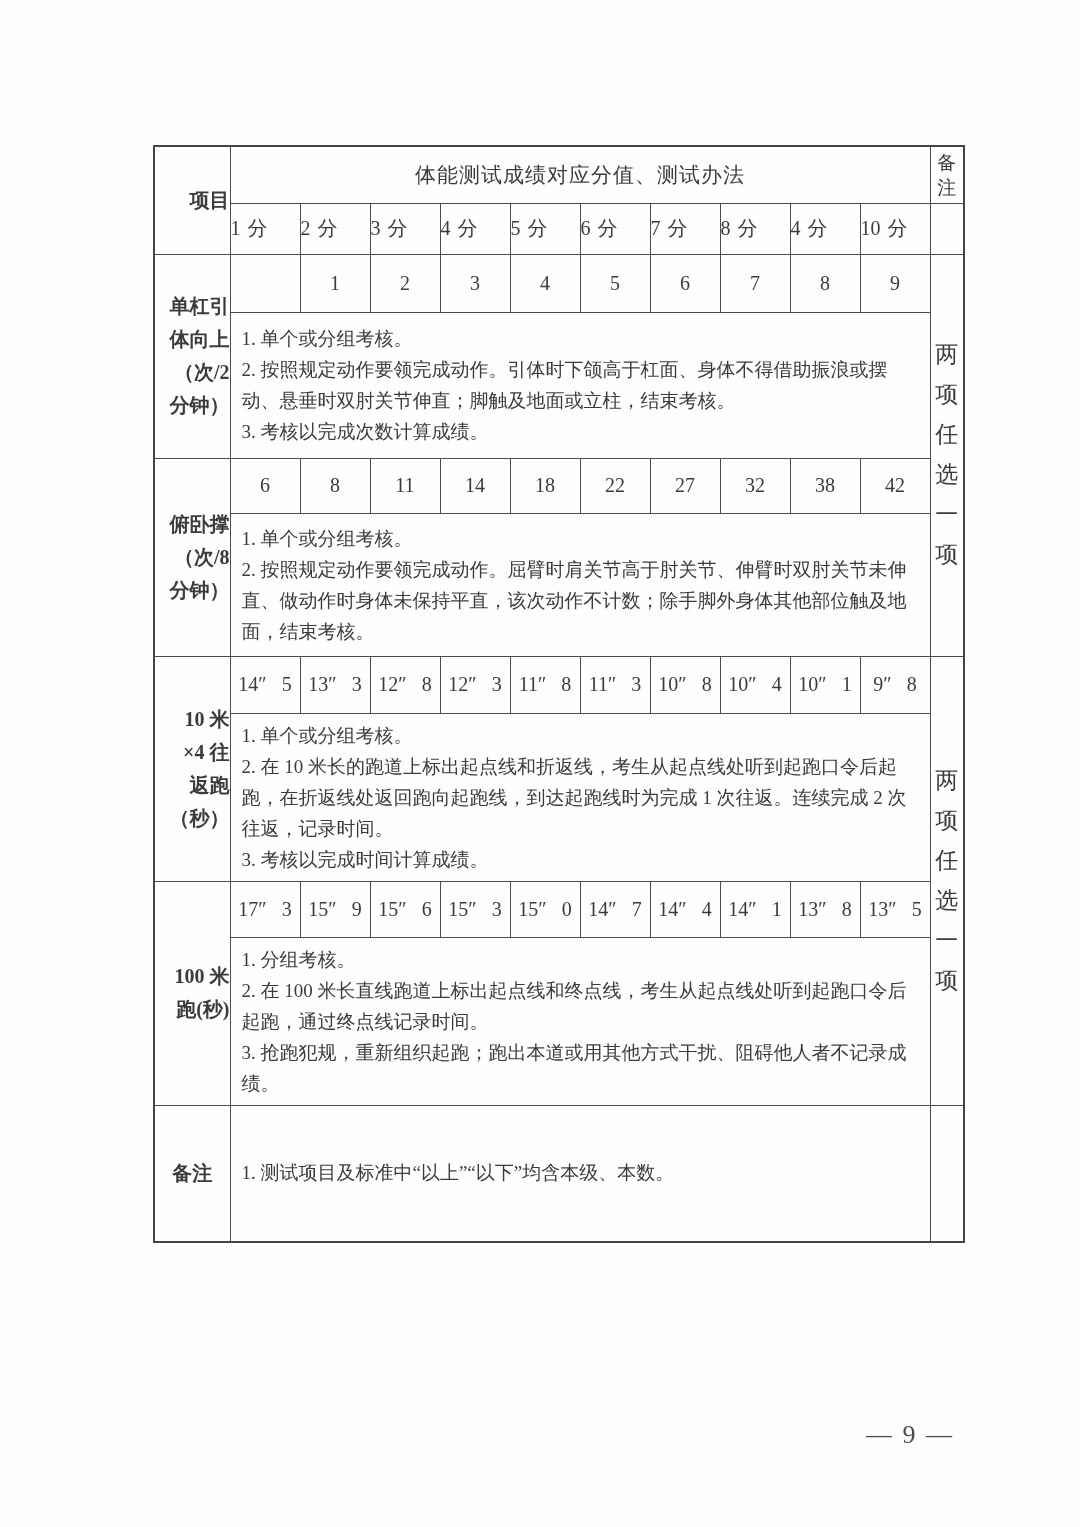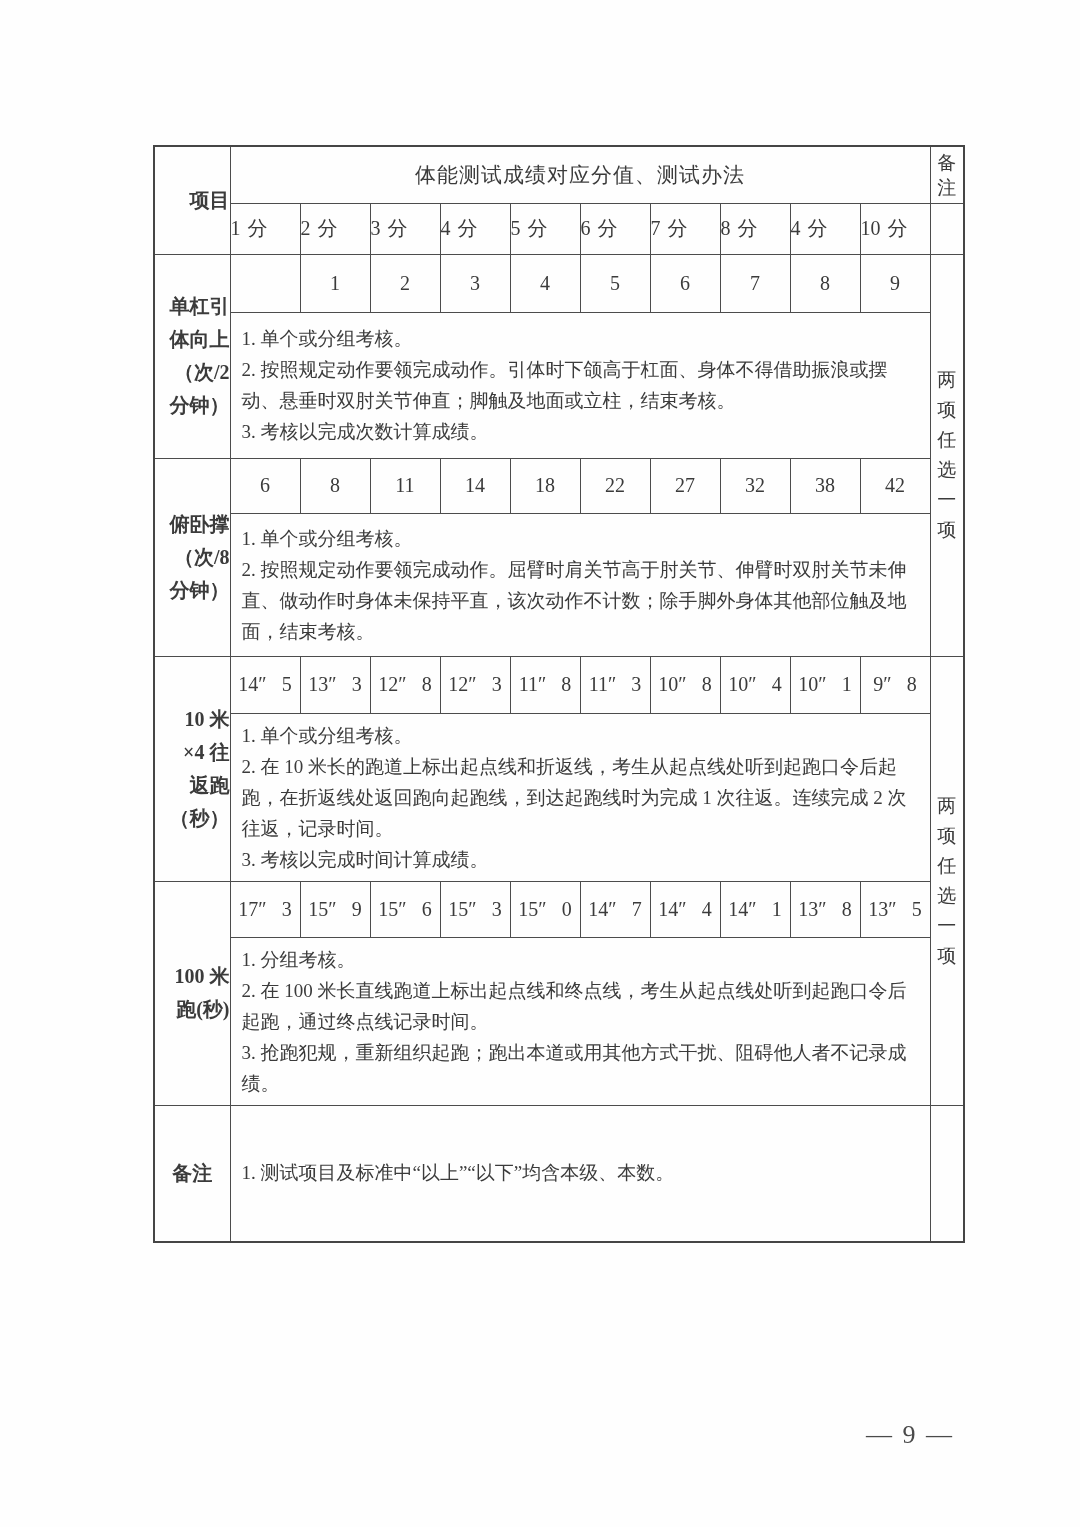--- a/index.html
+++ b/index.html
@@ -57,22 +57,22 @@
     font-size: 19px;
     line-height: 31px;
     padding: 6px 10px 6px 11px;
     white-space: pre-line;
   }
   td.vcell { text-align: center; }
   .vtext {
     display: inline-block;
     width: 1em;
     word-break: break-all;
-    font-size: 19px;
-    line-height: 30px;
+    font-size: 23px;
+    line-height: 40px;
     text-align: center;
   }
   .vtext.small { line-height: 25px; font-size: 19px; }
   td.footer-label-cell {
     text-align: center;
     font-weight: bold;
     font-size: 20px;
   }
   td.footer-text-cell {
     text-align: left;

